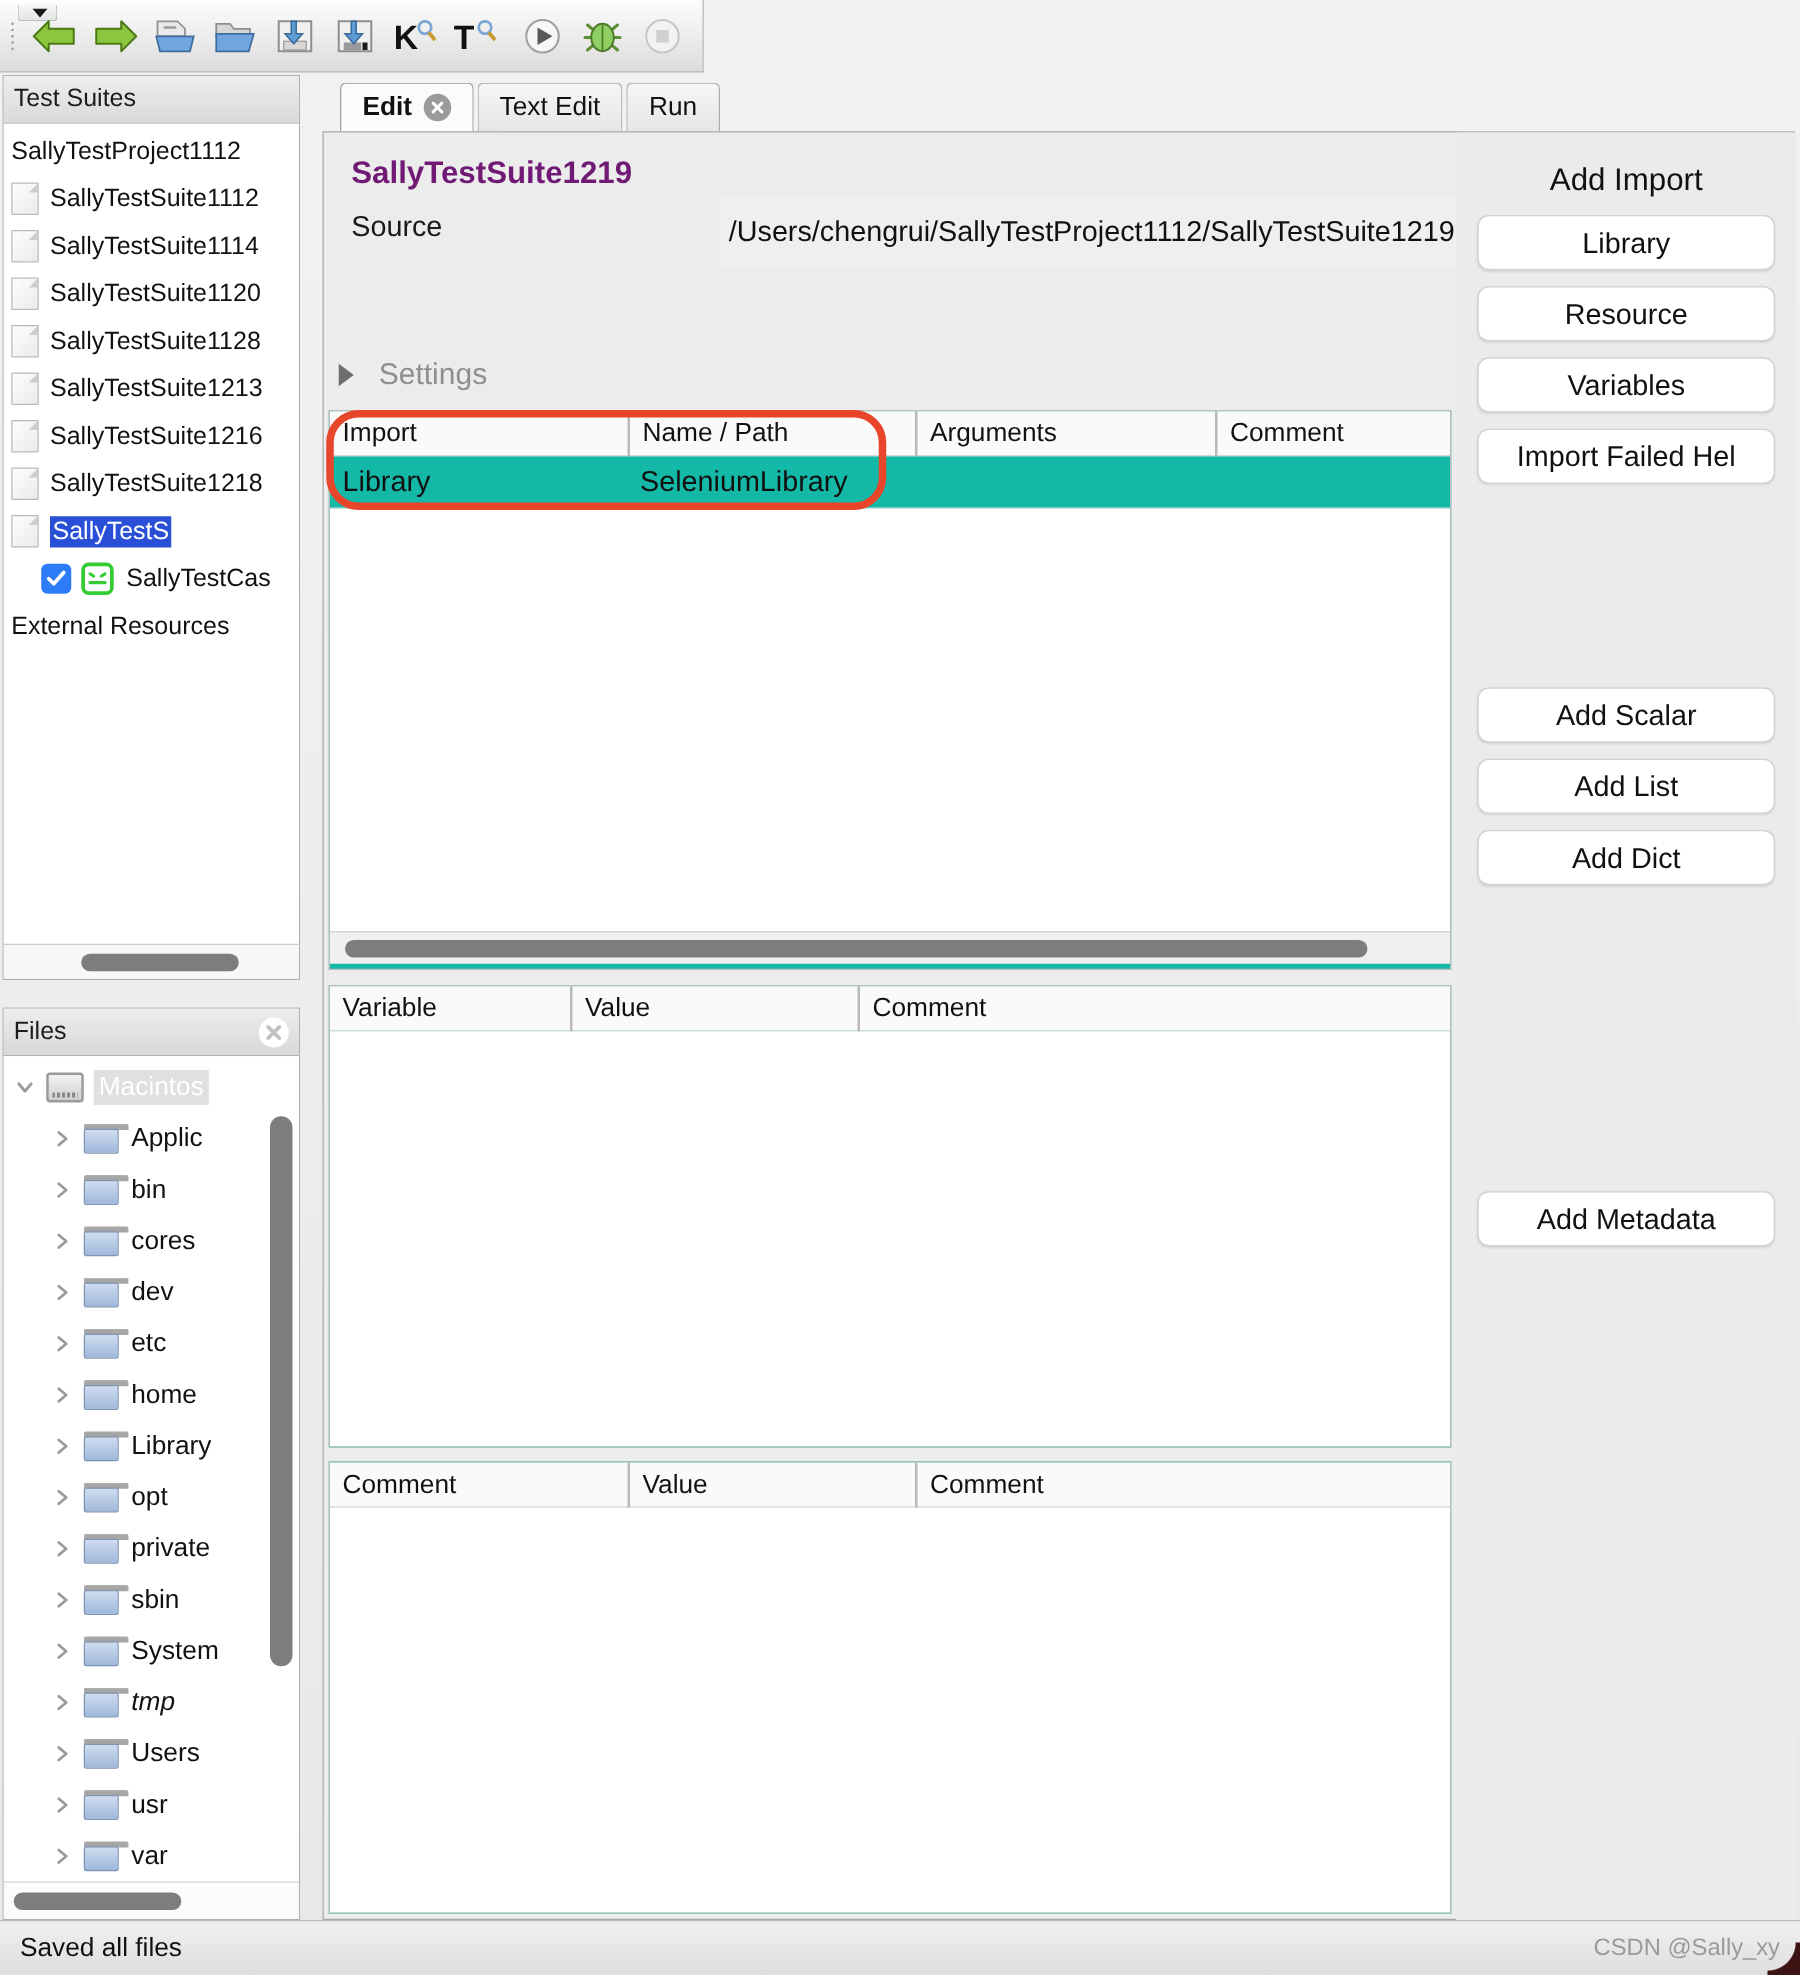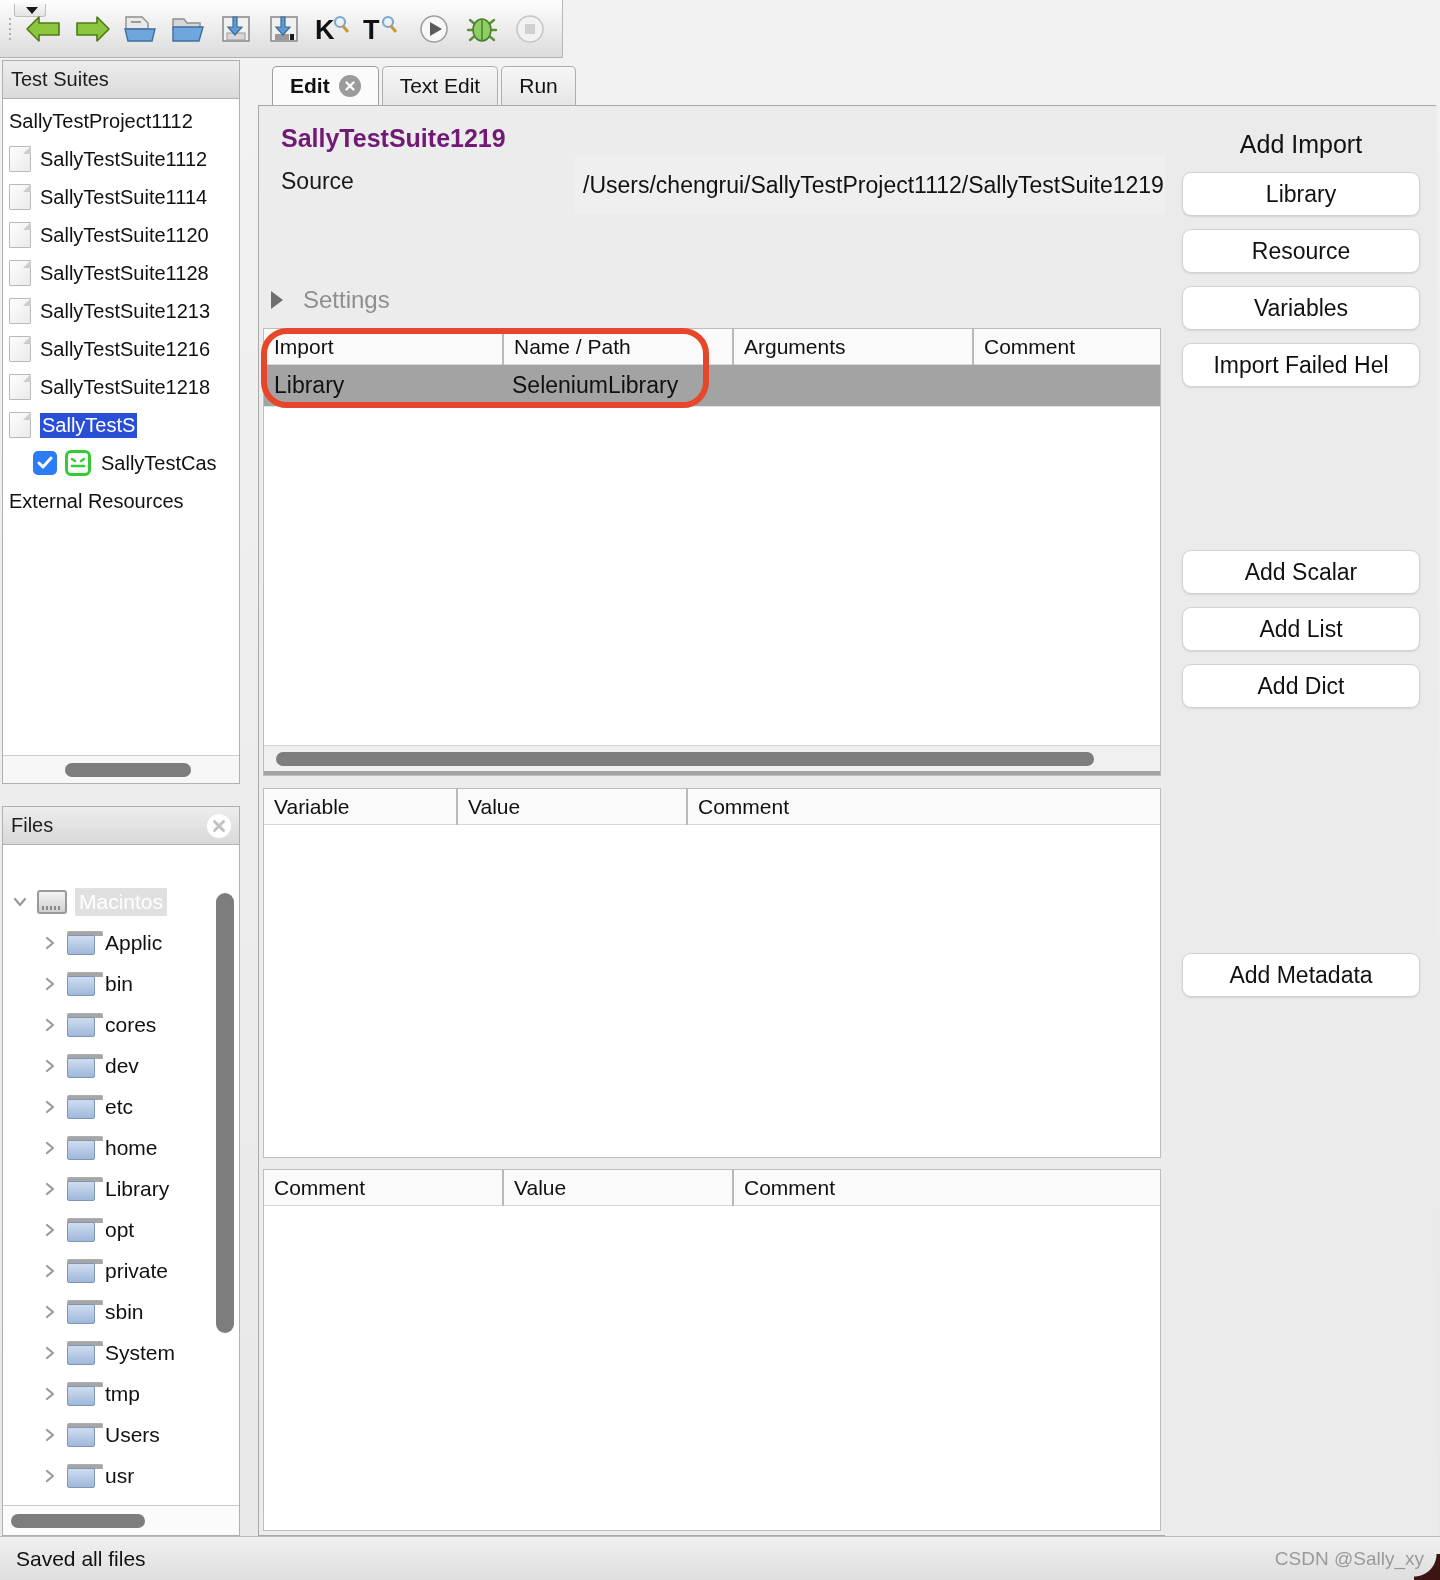--- a/index.html
+++ b/index.html
@@ -130,21 +130,21 @@
     display: flex; align-items: center; padding: 0 8px;
     font-size: 20px; color: #1c1c1c;
     justify-content: space-between;
   }
   .close-x {
     width: 24px; height: 24px; border-radius: 50%;
     background: #fff;
     display:flex; align-items:center; justify-content:center;
   }
   .files-body { flex: 1; position: relative; background: #fff; overflow: hidden; }
-  .ftree { padding-top: 4px; margin-top: 32px; }
+  .ftree { padding-top: 4px; }
   .frow {
     height: 41px; display: flex; align-items: center;
     font-size: 21px; color: #111; white-space: nowrap;
   }
   .fchev {
     width: 34px; flex: none; display:flex; align-items:center; justify-content:center;
     color: #9a9a9a; font-size: 17px;
   }
   .folder {
     width: 30px; height: 24px; flex: none; margin-right: 8px; position: relative;
@@ -237,21 +237,21 @@
   .tri {
     width: 0; height: 0;
     border-top: 9px solid transparent; border-bottom: 9px solid transparent;
     border-left: 12px solid #6e6e6e;
   }
 
   
   .tbl {
     position: absolute; left: 4px;
     width: 898px;
-    background: #a3a3a3;
+    background: #14b8a6;
     border: 1px solid #bdbdbd;
   }
   .tbl-head {
     display: flex; height: 36px; align-items: center;
     background: #fafafa; border-bottom: 1px solid #d7d7d7;
     font-size: 21px; color: #111;
   }
   .th {
     position: relative; padding-left: 10px; height: 36px;
     display: flex; align-items: center;
@@ -615,21 +615,21 @@
               <svg width="18" height="18" viewBox="0 0 18 18">
                 <path d="M6 4 L12 9 L6 14" stroke="#9a9a9a" stroke-width="2.2" fill="none" stroke-linecap="round" stroke-linejoin="round"></path>
               </svg>
             </span>
             <span class="folder">
               <span class="tab"></span>
               <span class="body"></span>
             </span>
             <span>System</span>
           </div>
-          <div class="frow" style="padding-left: 30px;">
+          <div class="frow" style="padding-left: 30px; font-style: italic;">
             <span class="fchev">
               <svg width="18" height="18" viewBox="0 0 18 18">
                 <path d="M6 4 L12 9 L6 14" stroke="#9a9a9a" stroke-width="2.2" fill="none" stroke-linecap="round" stroke-linejoin="round"></path>
               </svg>
             </span>
             <span class="folder">
               <span class="tab"></span>
               <span class="body"></span>
             </span>
             <span>tmp</span>

